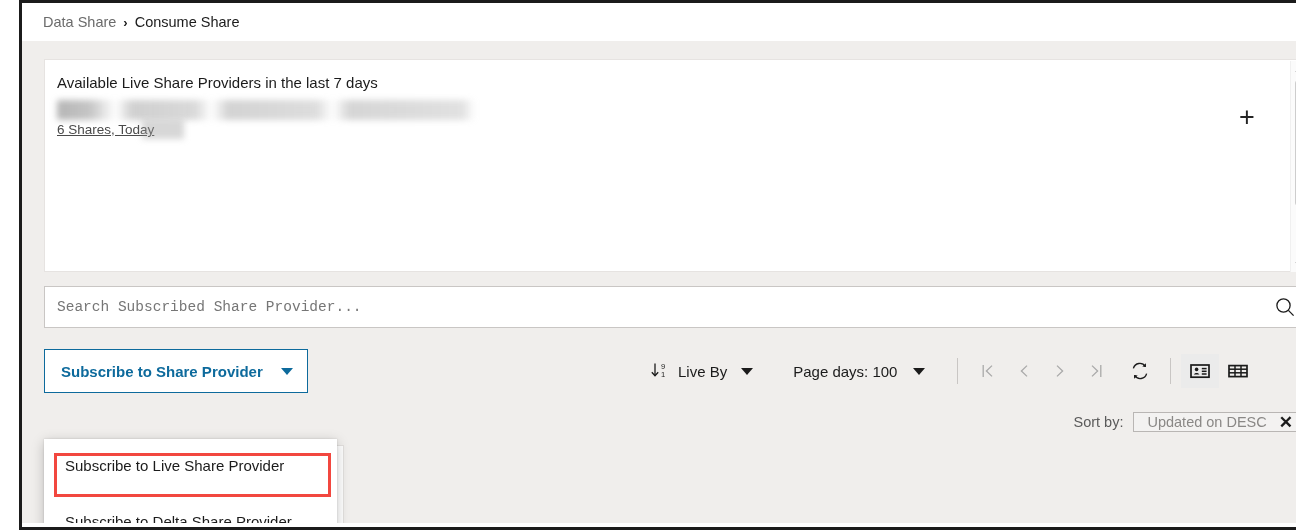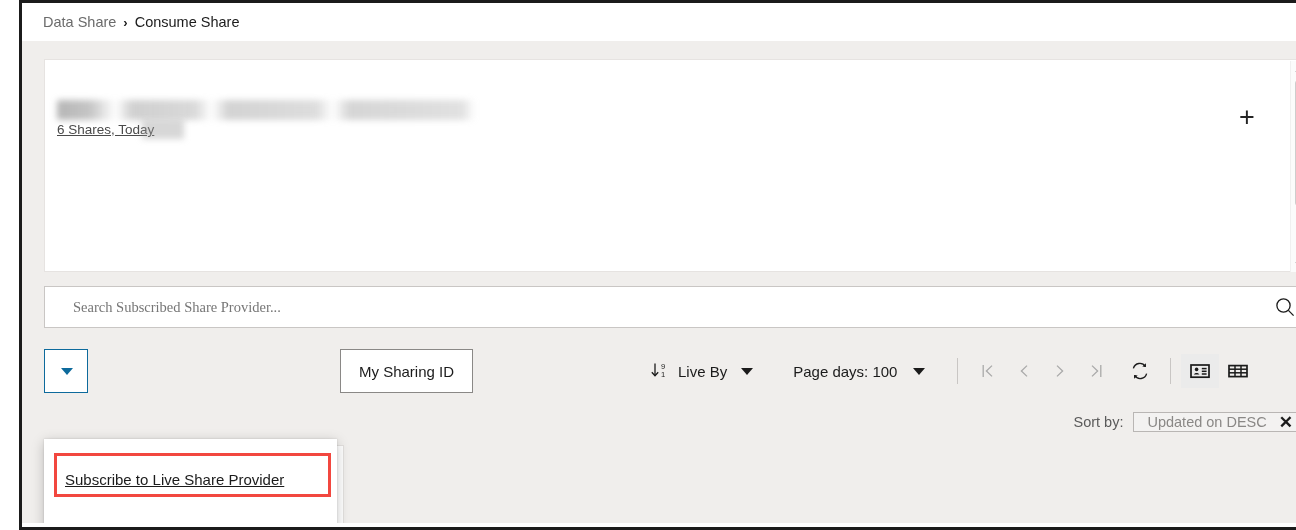--- a/index.html
+++ b/index.html
@@ -98,22 +98,22 @@
   }
 
   
   .searchbar{
     position:absolute;left:22px;top:245px;width:1264px;height:42px;
     background:#ffffff;border:1px solid #c9c6c4;box-sizing:border-box;
     display:flex;align-items:center;
   }
   .searchbar input{
     flex:1;border:none;outline:none;background:transparent;
-    font-family:Liberation Serif, serif;
-    font-size:14.5px;color:#1b1b1b;padding-left:28px;
+    font-family:Liberation Mono, monospace;
+    font-size:14.5px;color:#1b1b1b;padding-left:12px;
   }
   .searchbar input::placeholder{color:#767676;}
   .search-icon{
     width:44px;height:40px;display:flex;align-items:center;
     justify-content:center;cursor:pointer;
   }
 
   
   .toolbar{
     position:absolute;left:22px;top:308px;width:1264px;height:46px;
@@ -183,22 +183,22 @@
 
   
   .menu{
     position:absolute;left:22px;top:398px;width:293px;height:132px;
     background:#ffffff;
     box-shadow:0 3px 12px rgba(0,0,0,.22), 0 0 2px rgba(0,0,0,.14);
     box-sizing:border-box;
   }
   .menu-item{
     position:absolute;left:0;width:293px;height:44px;
-    display:flex;align-items:center;padding-left:21px;
-    box-sizing:border-box;font-size:15px;color:#1b1b1b;cursor:pointer;text-decoration:underline;
+    display:flex;padding-left:21px;
+    box-sizing:border-box;font-size:15px;color:#1b1b1b;cursor:pointer;
   }
   .menu-item.i0{top:18px;}
   .menu-item.i1{top:74px;}
   .annot-box{
     position:absolute;left:10px;top:14px;width:277px;height:44px;
     border:3px solid #f2473f;box-sizing:border-box;pointer-events:none;
   }
   .bottom-strip{
     position:absolute;left:0;bottom:0;width:1293px;height:7px;background:#ffffff;
   }
@@ -210,20 +210,21 @@
 
   <div class="breadcrumb">
     <span class="bc-root">Data Share</span>
     <span class="bc-sep">›</span>
     <span class="bc-current">Consume Share</span>
   </div>
 
   <div class="content">
 
     <div class="providers-panel">
+      <div class="providers-title">Available Live Share Providers in the last 7 days</div>
       <div class="blurred-name"></div>
       <div class="shares-meta">6 Shares, Today</div>
       <div class="shares-meta-blur"></div>
 
       <div class="plus-btn">+</div>
 
       <div class="vscroll">
         <div class="arrow up">
             <i></i>
           </div>
@@ -240,26 +241,24 @@
         <svg width="22" height="22" viewBox="0 0 22 22">
           <circle cx="9.5" cy="9.5" r="6.6" fill="none" stroke="#1b1b1b" stroke-width="1.3"></circle>
           <line x1="14.4" y1="14.4" x2="19.6" y2="19.6" stroke="#1b1b1b" stroke-width="1.3"></line>
         </svg>
       </div>
     </div>
 
     <div class="toolbar">
 
       <div class="btn-primary">
+        <span>Subscribe to Share Provider</span>
         <span class="caret"></span>
       </div>
 
-      <div class="btn-secondary">
-        <span>My Sharing ID</span>
-      </div>
 
       <div class="tb-group" style="left:600px;">
 
         <div class="tb-item">
           <span>
             <svg width="20" height="20" viewBox="0 0 20 20">
               <line x1="5" y1="3.5" x2="5" y2="15.5" stroke="#1b1b1b" stroke-width="1.3"></line>
               <path d="M1.8 12.2 L5 15.8 L8.2 12.2" fill="none" stroke="#1b1b1b" stroke-width="1.3"></path>
               <text x="11" y="8.6" font-size="7.6" font-family="Liberation Sans, sans-serif" fill="#1b1b1b">9</text>
               <text x="11" y="17" font-size="7.6" font-family="Liberation Sans, sans-serif" fill="#1b1b1b">1</text>

